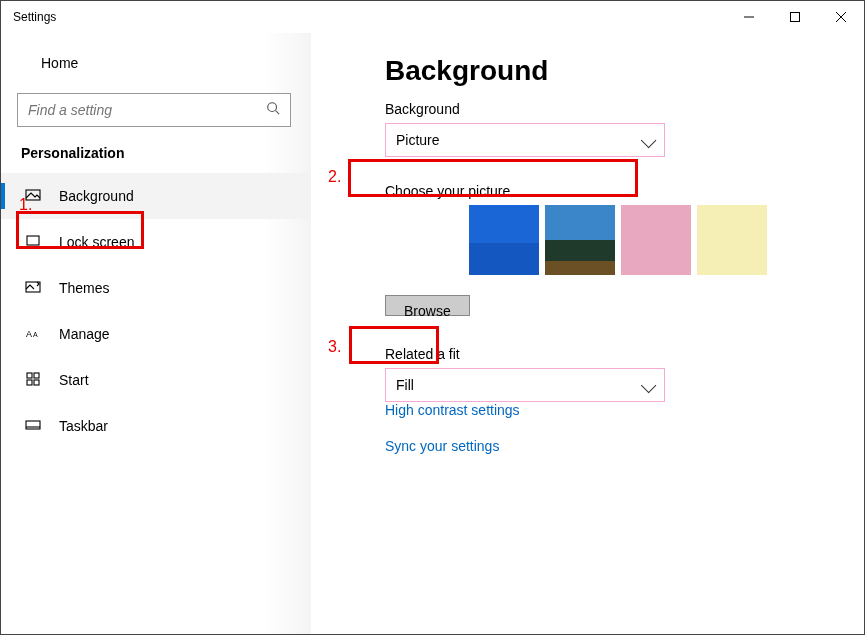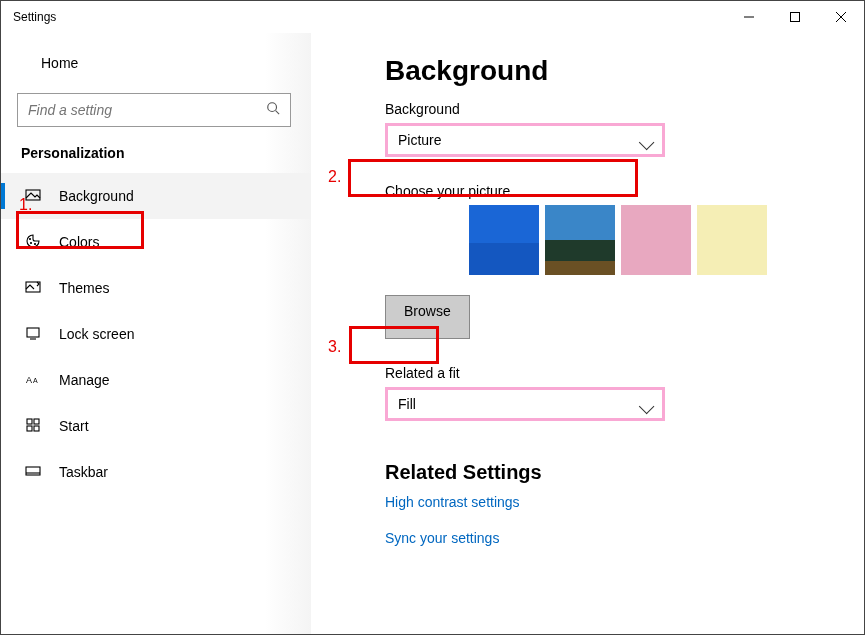--- a/index.html
+++ b/index.html
@@ -26,29 +26,29 @@
     .hl2 { left:347px; top:158px; width:290px; height:38px; }
     .hl3 { left:348px; top:325px; width:90px; height:38px; }
     .anno { position:absolute; color:#e60000; font-size:16px; font-weight:500; }
     .a1 { left:18px; top:195px; }
     .a2 { left:327px; top:167px; }
     .a3 { left:327px; top:337px; }
     .main { flex:1; padding:22px 30px 0 30px; overflow:auto; }
     h1 { font-weight:600; font-size:28px; margin-bottom:10px; }
     .link { color:#0067C0; font-size:14px; cursor:default; display:block; margin-bottom:8px; }
     .label { font-size:14px; margin:14px 0 6px 0; }
-    .select { height:34px; width:280px; border:3px solid #f9a8d4; display:flex; align-items:center; padding:0 10px; font-size:14px; cursor:default; position:relative; }
+    .select { height:34px; width:280px; border:1px solid #f9a8d4; display:flex; align-items:center; padding:0 10px; font-size:14px; cursor:default; position:relative; }
     .select::after { content:""; position:absolute; right:12px; top:13px; width:10px; height:10px; border-right:1px solid #333; border-bottom:1px solid #333; transform:rotate(45deg) translateY(-3px); }
     .thumbs { display:flex; gap:6px; margin-top:6px; padding-left:84px; }
     .thumb { width:70px; height:70px; background:#bbb; }
     .t1 { background:linear-gradient(to bottom,#1a66d6 0,#1a66d6 55%,#1457c0 55%,#1457c0 100%); position:relative; }
     .t2 { background:linear-gradient(to bottom,#3a86c8 0 50%,#1f3a2b 50% 80%,#6a5024 80% 100%); }
     .t3 { background:#e8a8c0; }
     .t4 { background:#f5eeb5; }
-    .browse { display:inline-block; margin-top:20px; height:44px; padding:0 18px; font-size:14px; border:1px solid #888; background:#ccc; cursor:default; line-height:30px; }
+    .browse { display:inline-block; margin-top:20px; height:21px; padding:0 18px; font-size:14px; border:1px solid #888; background:#ccc; cursor:default; line-height:30px; }
     h2 { font-size:20px; font-weight:600; margin-top:40px; margin-bottom:10px; }
   </style>
 </head>
 <body>
 
 <div class="titlebar">
   <span class="title">Settings</span>
   <div class="win-controls">
     <div class="wc">
         <svg viewBox="0 0 10 10">
@@ -90,41 +90,32 @@
 
     <div class="nav-item active">
       <span class="icon"><svg viewBox="0 0 16 16">
             <rect x="1" y="3" width="14" height="10"></rect>
             <polyline points="1,11 6,6 10,10 12,8 15,11"></polyline>
           </svg></span>
       <span>Background</span>
     </div>
     <div class="nav-item">
       <span class="icon"><svg viewBox="0 0 16 16">
-            <path d="M8 2 A6 6 0 1 0 14 8 H10 A2 2 0 0 1 8 6 Z"></path>
-            <circle cx="5" cy="6" r="0.5" fill="#000"></circle>
-            <circle cx="6" cy="10" r="0.5" fill="#000"></circle>
-            <circle cx="10" cy="11" r="0.5" fill="#000"></circle>
+            <rect x="2" y="3" width="12" height="9"></rect>
+            <line x1="5" y1="14" x2="11" y2="14"></line>
           </svg></span>
-      <span>Colors</span>
+      <span>Lock screen</span>
     </div>
     <div class="nav-item">
       <span class="icon"><svg viewBox="0 0 16 16">
             <rect x="1" y="3" width="14" height="10"></rect>
             <polyline points="1,10 5,6 9,10"></polyline>
             <path d="M12 3 L14 5 L12 7"></path>
           </svg></span>
       <span>Themes</span>
-    </div>
-    <div class="nav-item">
-      <span class="icon"><svg viewBox="0 0 16 16">
-            <rect x="2" y="3" width="12" height="9"></rect>
-            <line x1="5" y1="14" x2="11" y2="14"></line>
-          </svg></span>
-      <span>Lock screen</span>
     </div>
     <div class="nav-item">
       <span class="icon"><svg viewBox="0 0 16 16" stroke-width="1">
             <text x="1" y="12" font-size="9" fill="#000" stroke="none">A</text>
             <text x="8" y="12" font-size="7" fill="#000" stroke="none">A</text>
           </svg></span>
       <span>Manage</span>
     </div>
     <div class="nav-item">
       <span class="icon"><svg viewBox="0 0 16 16">
@@ -158,21 +149,20 @@
       <div class="thumb t3"></div>
       <div class="thumb t4"></div>
     </div>
     <span class="browse">Browse</span>
 
     <div class="label" style="margin-top:26px">Related a fit</div>
     <div class="select">
         <span>Fill</span>
       </div>
 
-    <h2>Related Settings</h2>
     <a class="link">High contrast settings</a>
     <a class="link" style="margin-top:20px">Sync your settings</a>
   </div>
 </div>
 
 <div class="highlight-red hl1"></div>
 <div class="highlight-red hl2"></div>
 <div class="highlight-red hl3"></div>
 <div class="anno a1">1.</div>
 <div class="anno a2">2.</div>

